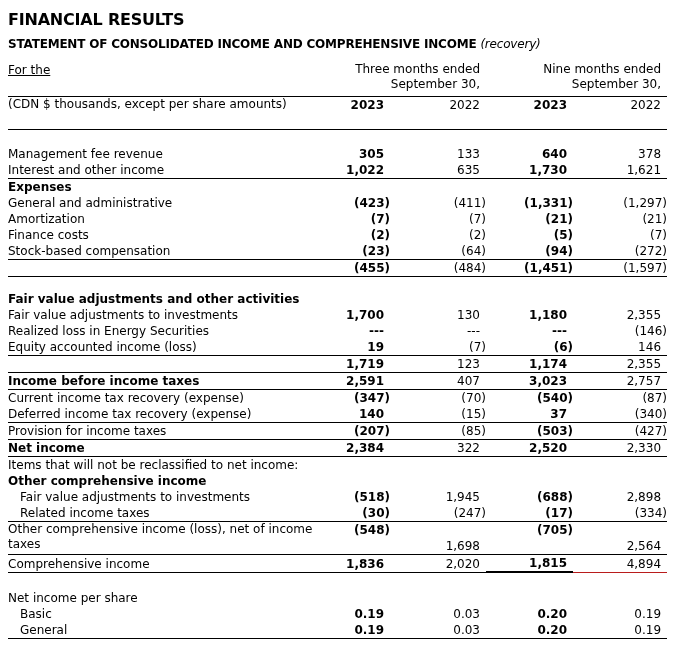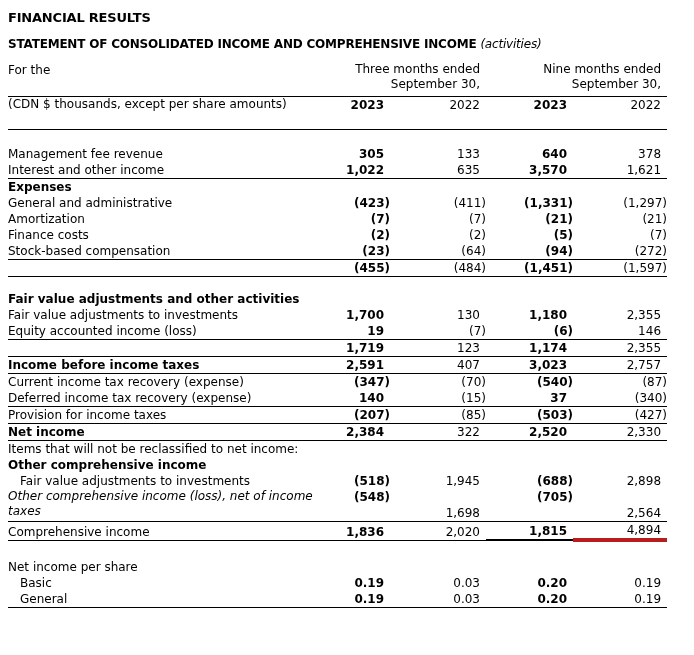--- a/index.html
+++ b/index.html
@@ -3,21 +3,21 @@
 <meta charset="utf-8">
 <style>
   html, body { margin: 0; padding: 0; background: #ffffff; }
   body {
     width: 694px; height: 655px; overflow: hidden;
     font-family: "DejaVu Sans", sans-serif;
     font-size: 12px; color: #000;
     position: relative;
   }
   .page { position: absolute; left: 8px; top: 0; width: 660px; }
-  .title1 { position: absolute; top: 10px; left: 0; font-weight: bold; font-size: 13px; letter-spacing: -0.2px; }
+  .title1 { position: absolute; top: 10px; left: 0; font-weight: bold; font-size: 16px; letter-spacing: -0.2px; }
   .title2 { position: absolute; top: 37px; left: 0; font-weight: bold; font-size: 12px; letter-spacing: -0.2px; white-space: nowrap; }
   .title2 .ital { font-weight: normal; font-style: italic; }
   table { position: absolute; top: 62px; left: 0; width: 659px; border-collapse: collapse; table-layout: fixed; }
   td { padding: 0; height: 16px; line-height: 16px; vertical-align: bottom; font-size: 12px; white-space: nowrap; }
   col.c0 { width: 305px; }
   col.c1 { width: 77px; }
   col.c2 { width: 96px; }
   col.c3 { width: 87px; }
   col.c4 { width: 94px; }
   .num { text-align: right; }
@@ -29,35 +29,35 @@
   .spacer td { height: 16px; }
   .hdr td { vertical-align: top; }
 </style>
 </head>
 <body>
 
 <div class="page">
   <div class="title1">FINANCIAL RESULTS</div>
   <div class="title2">
     <span>STATEMENT OF CONSOLIDATED INCOME AND COMPREHENSIVE INCOME</span>
-    <span class="ital">(activities)</span>
+    <span class="ital">(recovery)</span>
   </div>
 
   <table>
     <colgroup>
         <col class="c0">
         <col class="c1">
         <col class="c2">
         <col class="c3">
         <col class="c4">
       </colgroup>
 
     <tbody>
         <tr class="hdr bb">
-      <td style="height:34px;">For the</td>
+      <td style="height:34px;text-decoration:underline;">For the</td>
       <td colspan="2" class="num" style="line-height:15px;padding-right:6px;">
         <div>Three months ended</div>
         <div>September 30,</div>
       </td>
       <td colspan="2" class="num" style="line-height:15px;padding-right:6px;margin-top:40px;">
         <div>Nine months ended</div>
         <div>September 30,</div>
       </td>
     </tr>
 
@@ -77,21 +77,21 @@
       <td>Management fee revenue</td>
       <td class="num b pos">305</td>
       <td class="num pos">133</td>
       <td class="num b pos">640</td>
       <td class="num pos">378</td>
     </tr>
     <tr class="bb">
       <td>Interest and other income</td>
       <td class="num b pos">1,022</td>
       <td class="num pos">635</td>
-      <td class="num b pos">3,570</td>
+      <td class="num b pos">1,730</td>
       <td class="num pos">1,621</td>
     </tr>
 
     <tr>
       <td class="b" colspan="5">Expenses</td>
     </tr>
     <tr>
       <td>General and administrative</td>
       <td class="num b">(423)</td>
       <td class="num">(411)</td>
@@ -131,20 +131,27 @@
       <td class="b wrap" style="height:30px;">Fair value adjustments and other activities</td>
       <td colspan="4"></td>
     </tr>
     <tr>
       <td>Fair value adjustments to investments</td>
       <td class="num b pos">1,700</td>
       <td class="num pos">130</td>
       <td class="num b pos">1,180</td>
       <td class="num pos">2,355</td>
     </tr>
+    <tr>
+      <td>Realized loss in Energy Securities</td>
+      <td class="num b pos">---</td>
+      <td class="num pos">---</td>
+      <td class="num b pos">---</td>
+      <td class="num">(146)</td>
+    </tr>
     <tr class="bb">
       <td>Equity accounted income (loss)</td>
       <td class="num b pos">19</td>
       <td class="num">(7)</td>
       <td class="num b">(6)</td>
       <td class="num pos">146</td>
     </tr>
     <tr class="bb">
       <td></td>
       <td class="num b pos">1,719</td>
@@ -196,32 +203,39 @@
       <td class="b" colspan="5">Other comprehensive income</td>
     </tr>
     <tr>
       <td class="indent">Fair value adjustments to investments</td>
       <td class="num b">(518)</td>
       <td class="num pos">1,945</td>
       <td class="num b">(688)</td>
       <td class="num pos">2,898</td>
     </tr>
     <tr class="bb">
-      <td class="wrap" style="height:32px;vertical-align:top;font-style:italic;">Other comprehensive income (loss), net of income taxes</td>
+      <td class="indent">Related income taxes</td>
+      <td class="num b">(30)</td>
+      <td class="num">(247)</td>
+      <td class="num b">(17)</td>
+      <td class="num">(334)</td>
+    </tr>
+    <tr class="bb">
+      <td class="wrap" style="height:32px;vertical-align:top;">Other comprehensive income (loss), net of income taxes</td>
       <td class="num b" style="vertical-align:top;">(548)</td>
       <td class="num pos">1,698</td>
       <td class="num b" style="vertical-align:top;">(705)</td>
       <td class="num pos">2,564</td>
     </tr>
     <tr>
       <td style="border-bottom:1px solid #000;">Comprehensive income</td>
       <td class="num b pos" style="border-bottom:1px solid #000;">1,836</td>
       <td class="num pos" style="border-bottom:1px solid #000;">2,020</td>
       <td class="num b pos" style="border-bottom:2px solid #000;">1,815</td>
-      <td class="num pos" style="border-bottom:4px solid #b91c1c;">4,894</td>
+      <td class="num pos" style="border-bottom:1px solid #b91c1c;">4,894</td>
     </tr>
 
     <tr class="spacer">
           <td colspan="5" style="height:17px;"></td>
         </tr>
 
     <tr>
       <td colspan="5">Net income per share</td>
     </tr>
     <tr>

